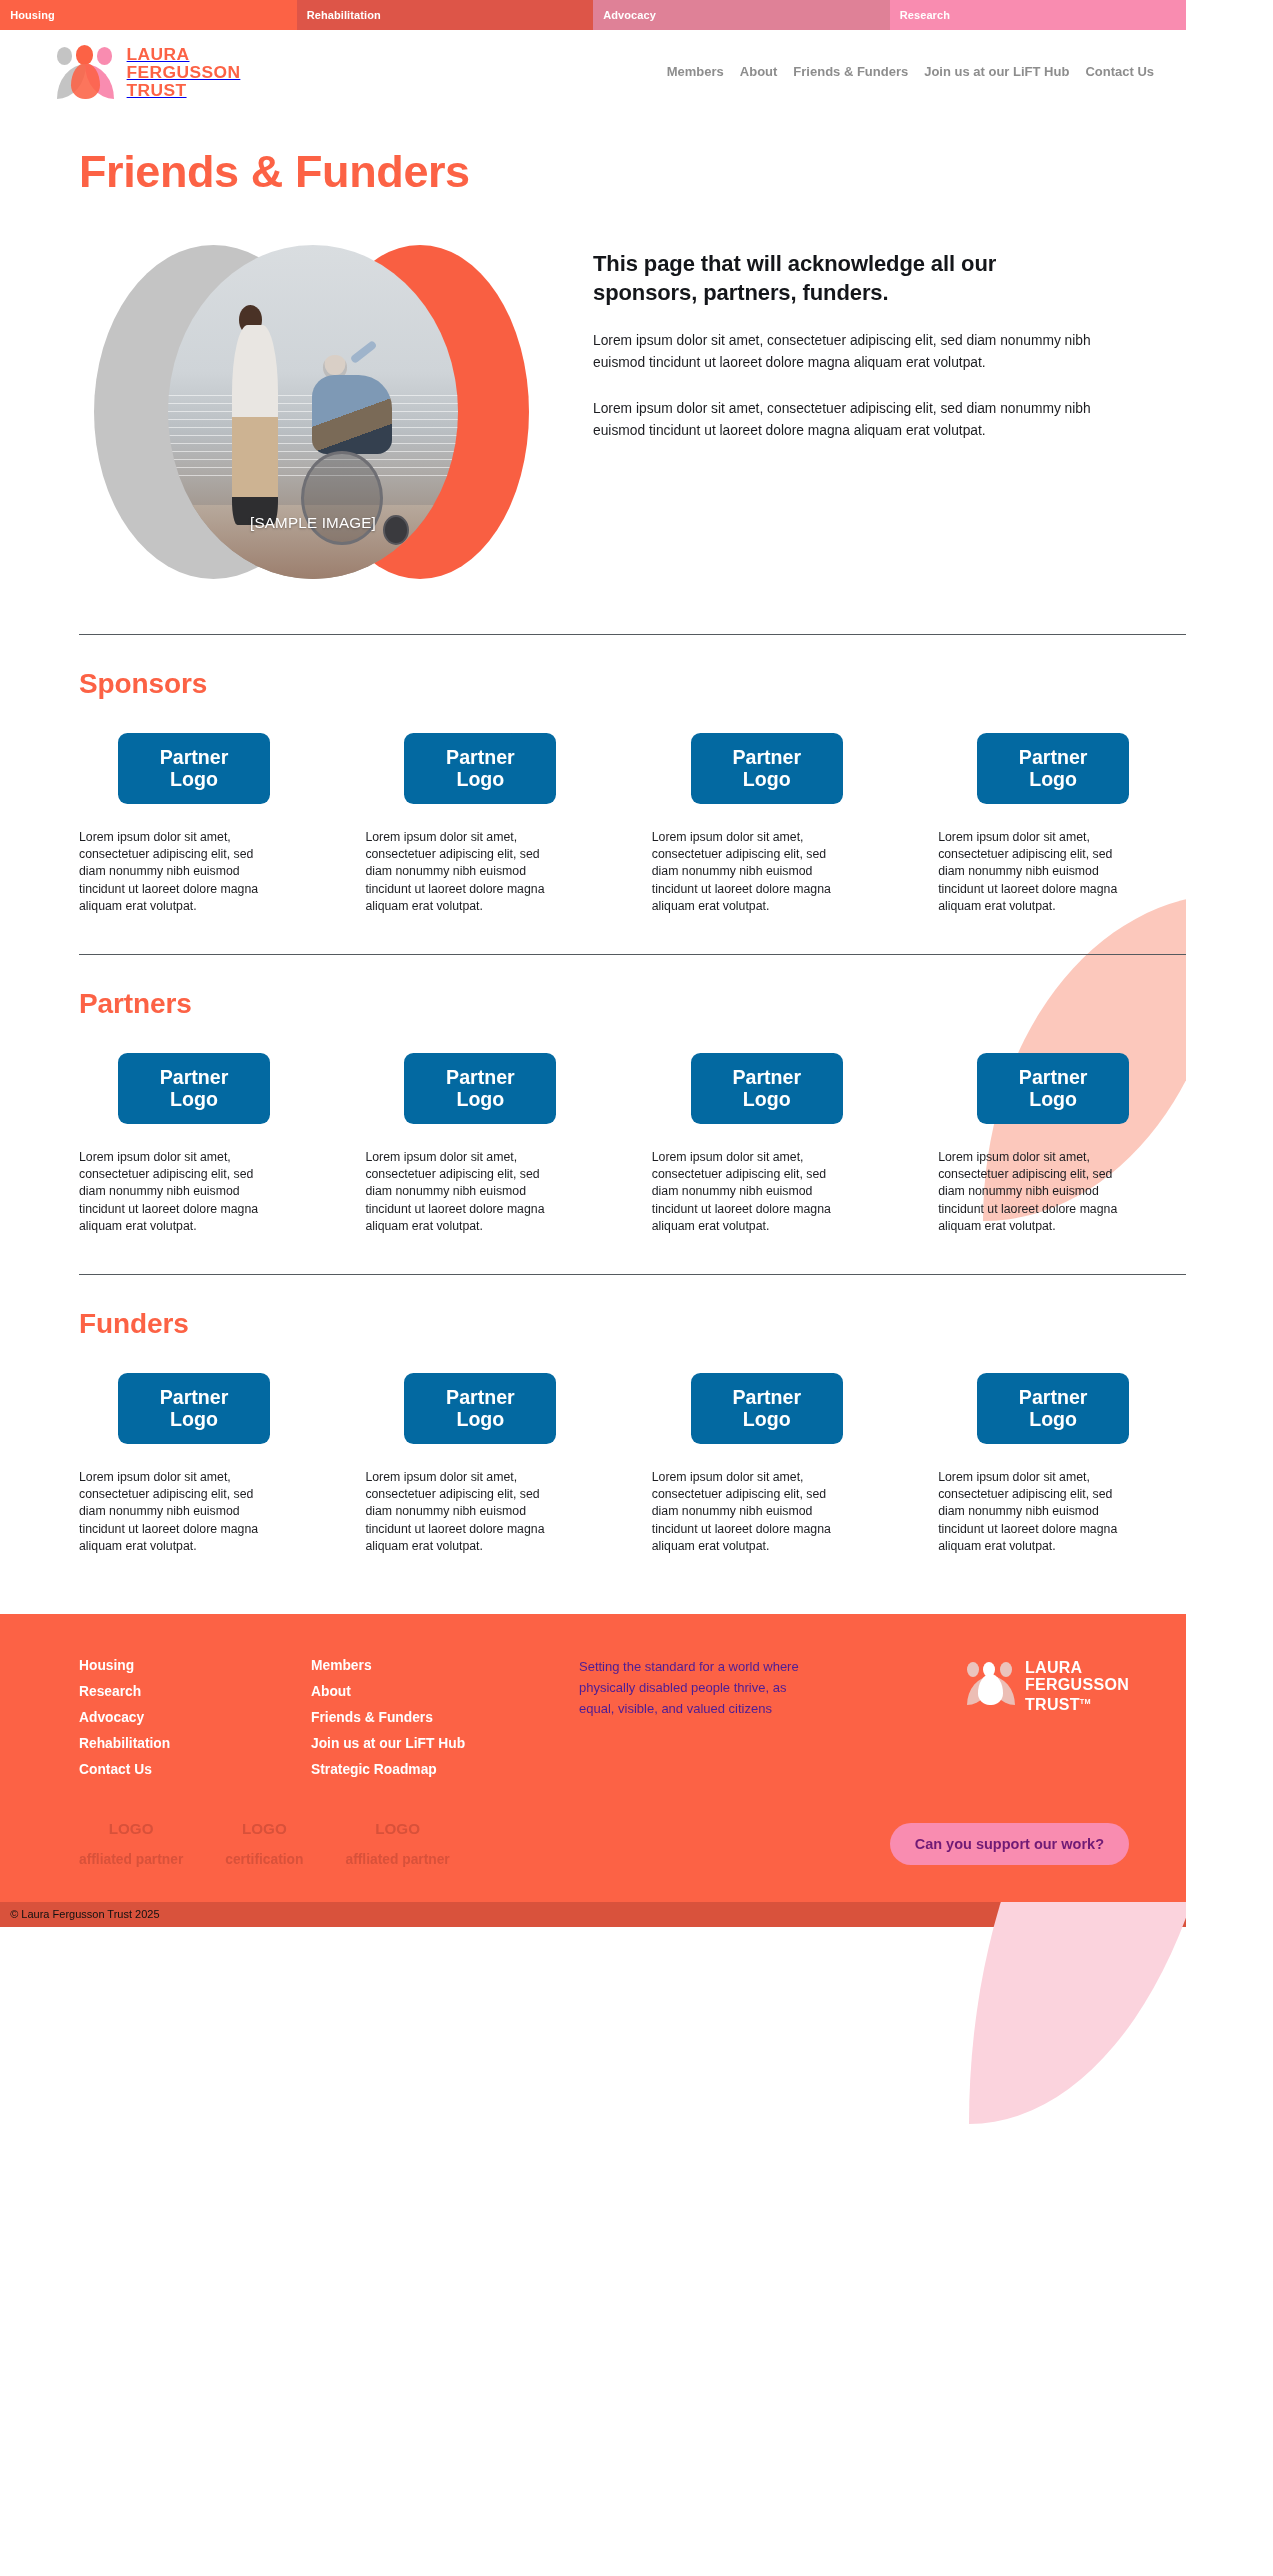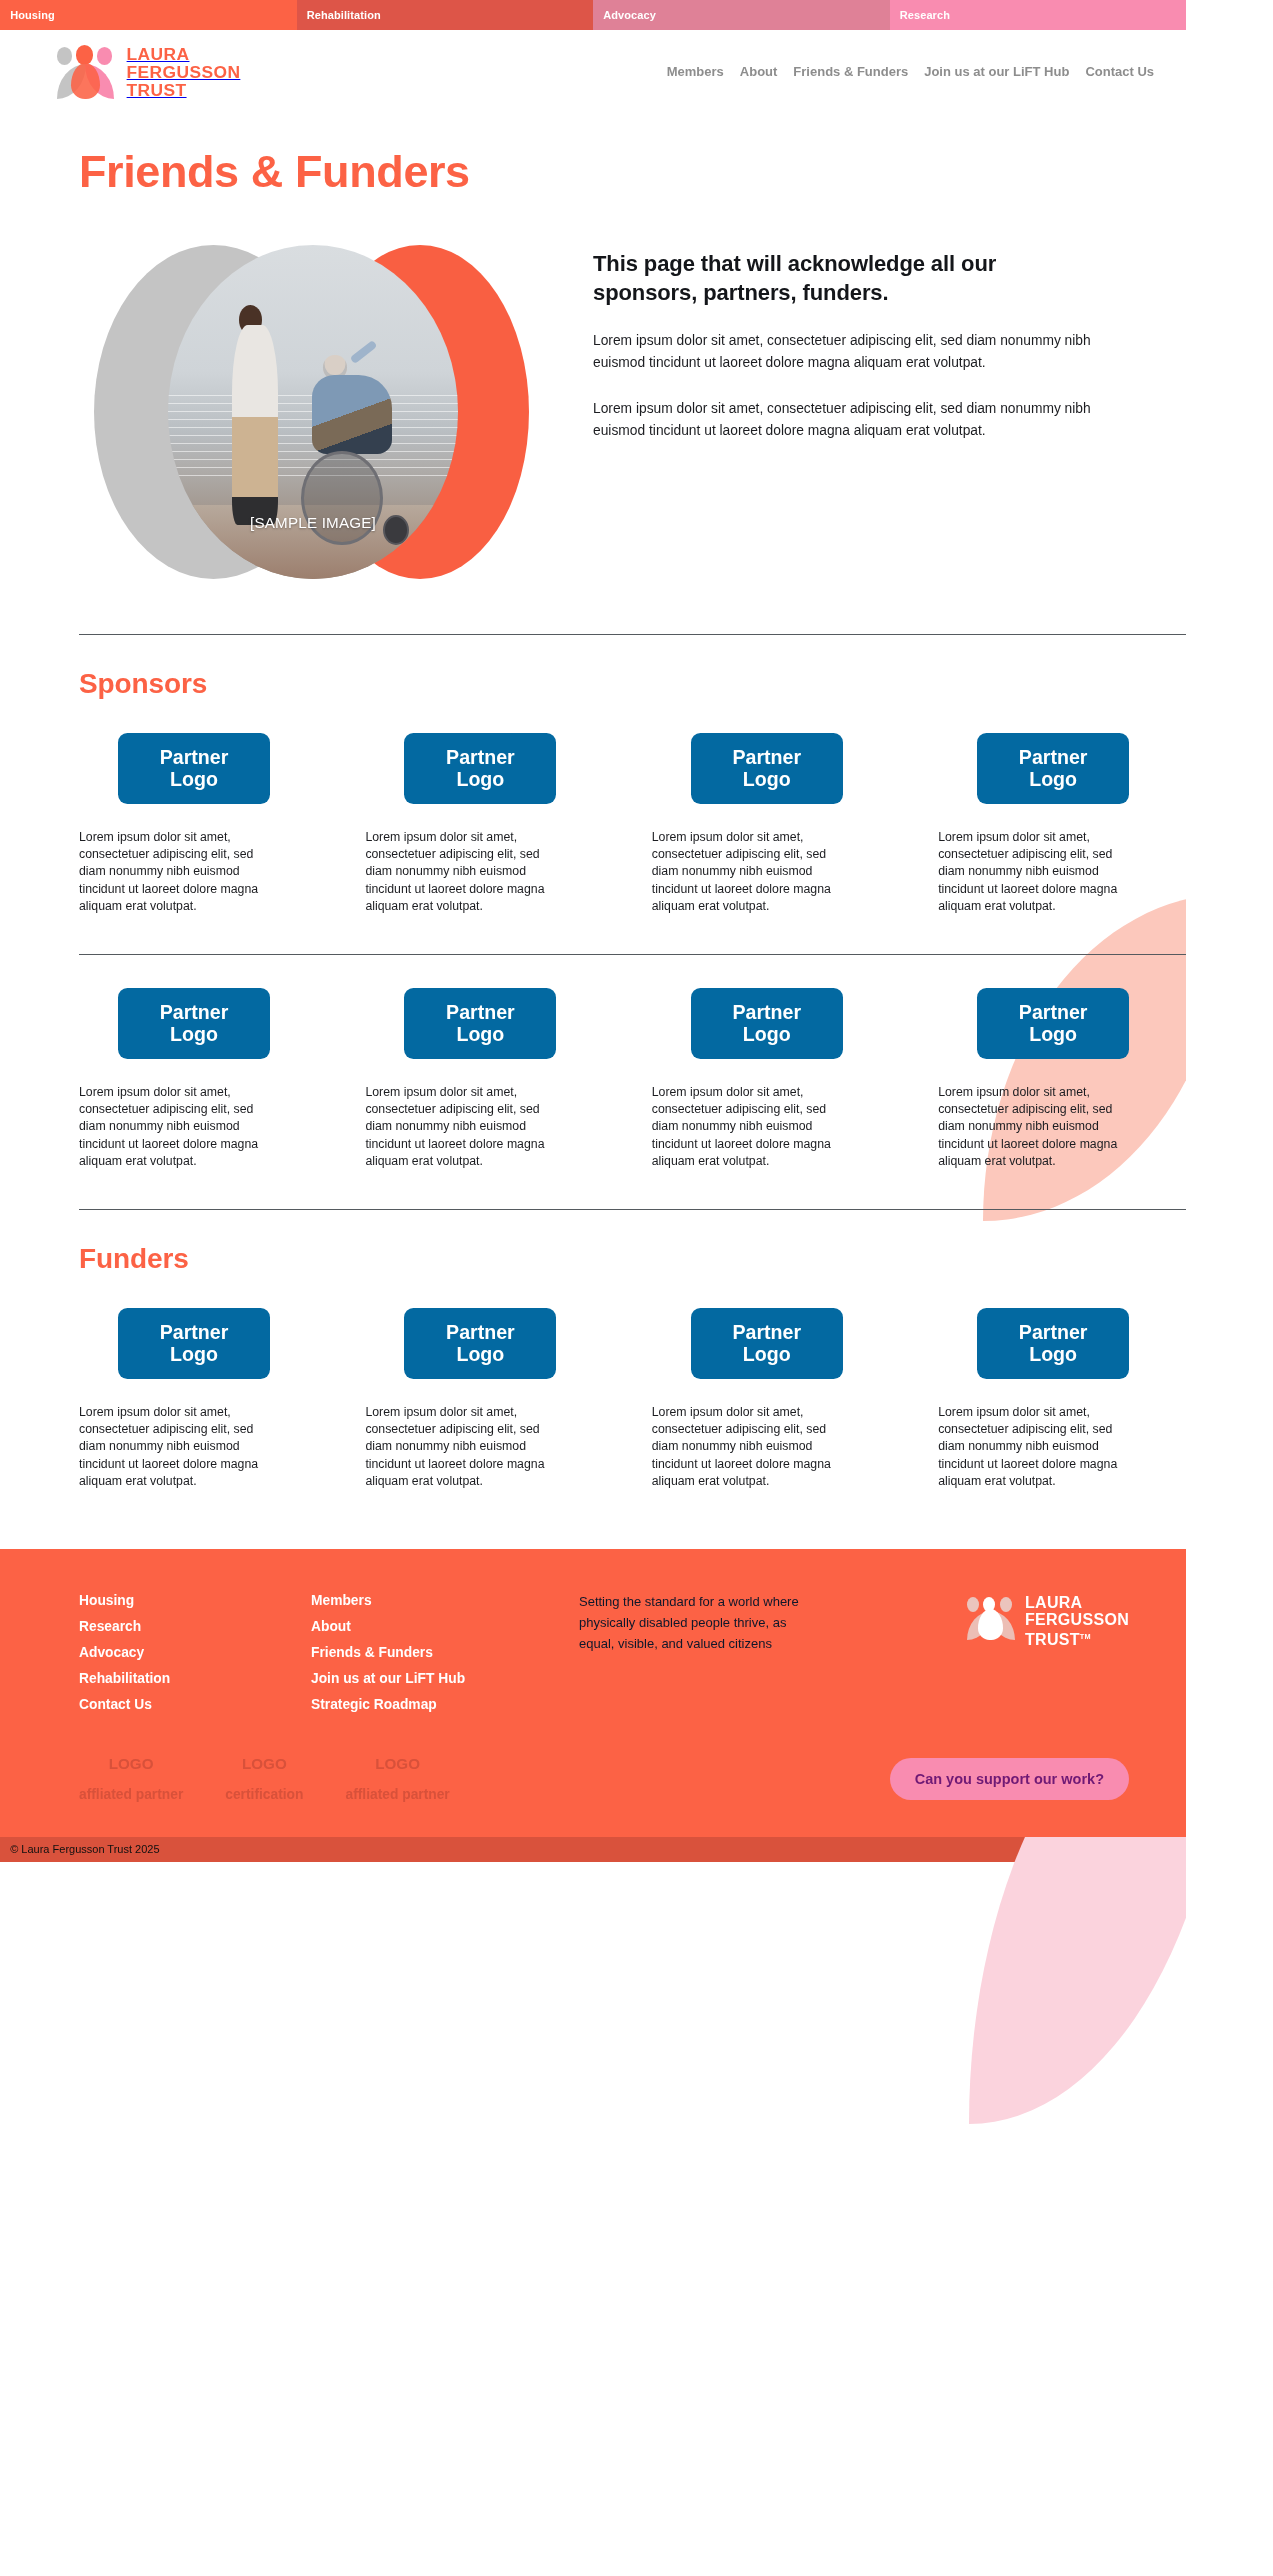--- a/index.html
+++ b/index.html
@@ -330,21 +330,21 @@
   .foot-col.c1 { width: 254px; padding-left: 22px; }
   .foot-col.c2 { width: 268px; }
   .foot-col a {
     color: #ffffff;
     font-size: 13.8px;
     font-weight: bold;
     text-decoration: none;
     line-height: 20.3px;
   }
   .foot-tagline {
-    color: #0f172a;
+    color: #4c1d95;
     font-size: 13px;
     line-height: 21px;
     width: 239px;
     flex: 0 0 239px;
   }
   .foot-brand {
     margin-left: auto;
     display: flex;
     align-items: flex-start;
     gap: 10.2px;
@@ -524,20 +524,21 @@
             <span>Partner</span>
             <span>Logo</span>
           </div>
           <p class="card-text">Lorem ipsum dolor sit amet, consectetuer adipiscing elit, sed diam nonummy nibh euismod tincidunt ut laoreet dolore magna aliquam erat volutpat.</p>
         </div>
       </div>
     </section>
 
     <div class="divider"></div>
     <section class="section-block">
+      <h2 class="section-title">Partners</h2>
       <div class="logo-grid">
         <div>
           <div class="logo-box">
             <span>Partner</span>
             <span>Logo</span>
           </div>
           <p class="card-text">Lorem ipsum dolor sit amet, consectetuer adipiscing elit, sed diam nonummy nibh euismod tincidunt ut laoreet dolore magna aliquam erat volutpat.</p>
         </div>
         <div>
           <div class="logo-box">

